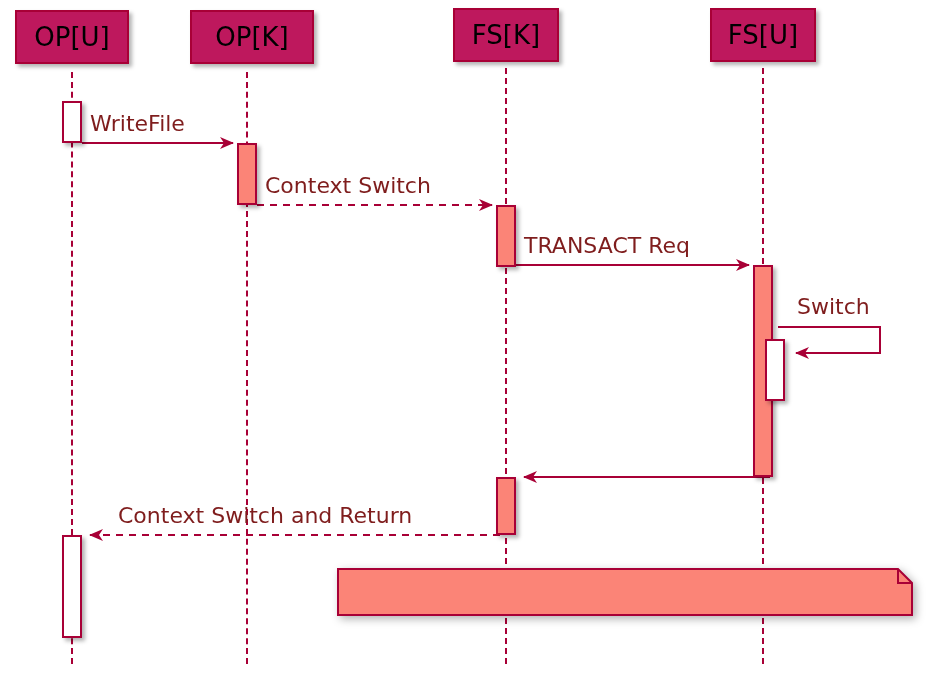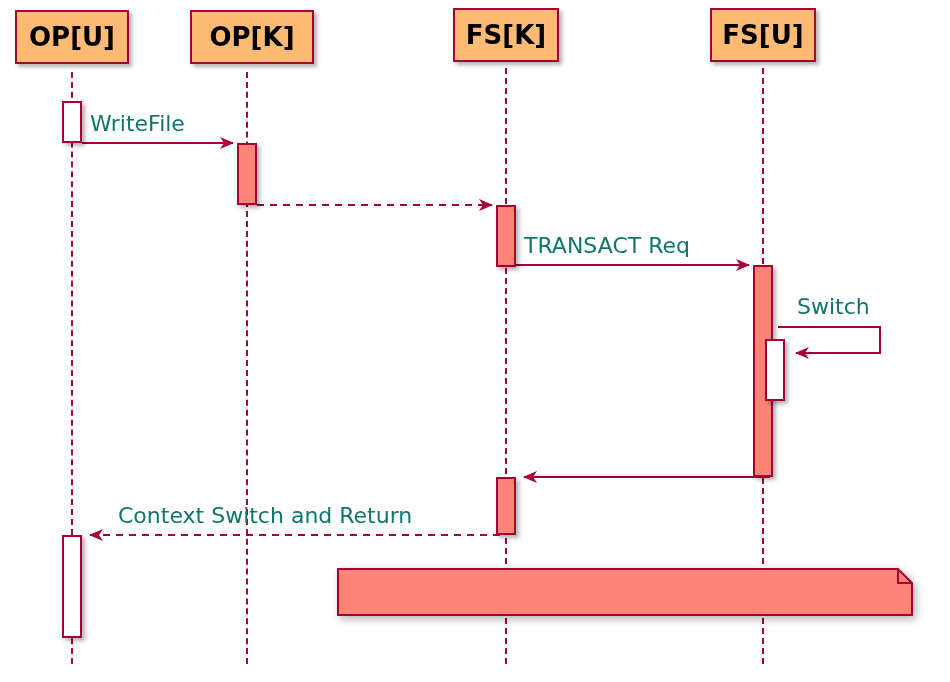--- a/index.html
+++ b/index.html
@@ -23,52 +23,51 @@
     position: absolute;
     left: 0;
     top: 0;
     width: 950px;
     height: 682px;
   }
   
   .participant {
     position: absolute;
     box-sizing: border-box;
-    background: #fdba74;
+    background: #be185d;
     border: 2px solid #A80036;
     box-shadow: 3px 3px 4px rgba(0,0,0,0.30);
     display: flex;
     align-items: center;
     justify-content: center;
     font-size: 26px;
     color: #000000;
     line-height: 1;
     letter-spacing: 0px;
-    font-weight: bold;
   }
   
   .lifeline {
     position: absolute;
     width: 0;
     border-left: 2px dashed #A80036;
   }
   
   .activation {
     position: absolute;
     box-sizing: border-box;
     border: 2px solid #A80036;
     box-shadow: 3px 3px 4px rgba(0,0,0,0.30);
   }
   .activation.white { background: #FFFFFF; }
   .activation.salmon { background: #FB8477; }
   
   .msg-label {
     position: absolute;
     font-size: 22px;
-    color: #0f766e;
+    color: #7f1d1d;
     white-space: nowrap;
     line-height: 1;
   }
   
   .note {
     position: absolute;
     box-sizing: border-box;
     filter: drop-shadow(3px 3px 4px rgba(0,0,0,0.30));
   }
   .note svg { display: block; }
@@ -144,20 +143,21 @@
   <div class="activation salmon" style="left:753px; top:265px; width:20px; height:212px;"></div>
 
   <div class="activation white" style="left:765px; top:339px; width:20px; height:62px;"></div>
 
   <div class="activation salmon" style="left:496px; top:477px; width:20px; height:58px;"></div>
 
   <div class="activation white" style="left:62px; top:535px; width:20px; height:103px;"></div>
 
   <div class="msg-label" style="left:90px; top:113px;">WriteFile</div>
 
+  <div class="msg-label" style="left:265px; top:175px;">Context Switch</div>
 
   <div class="msg-label" style="left:524px; top:235px;">TRANSACT Req</div>
 
   <div class="msg-label" style="left:797px; top:296px;">Switch</div>
 
 
   <div class="msg-label" style="left:118px; top:505px;">Context Switch and Return</div>
 
   <div class="note" style="left:337px; top:568px; width:576px; height:48px;">
     <svg width="576" height="48" viewBox="0 0 576 48" xmlns="http://www.w3.org/2000/svg">

